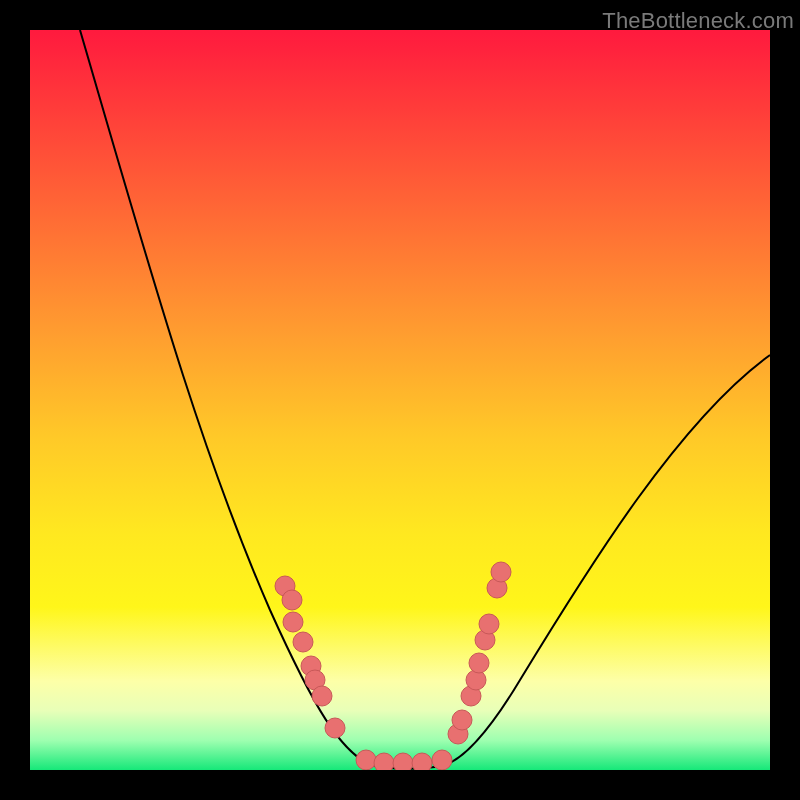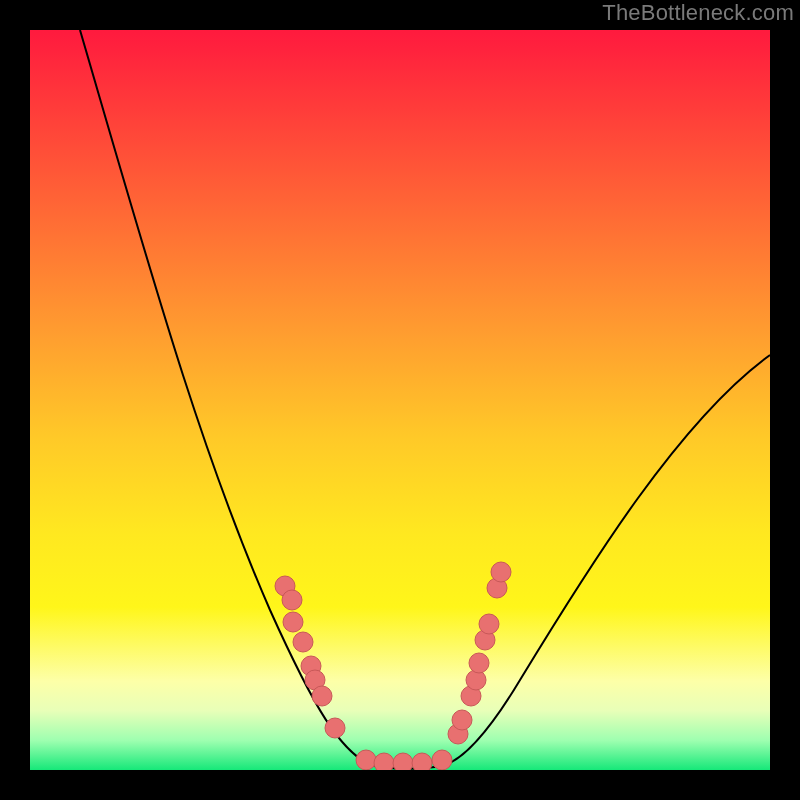--- a/index.html
+++ b/index.html
@@ -33,21 +33,21 @@
       #ffc928 55%,
       #ffe820 68%,
       #fff61a 78%,
       #fdffa8 88%,
       #e8ffb8 92%,
       #9effb0 96%,
       #16e879 100%);
   }
   .watermark {
     position: absolute;
-    top: 0;
+    top: 8px;
     right: 6px;
     color: #7a7a7a;
     font-size: 22px;
     font-weight: 500;
     letter-spacing: 0.2px;
     user-select: none;
   }
   svg.curve {
     position: absolute;
     left: 0;

